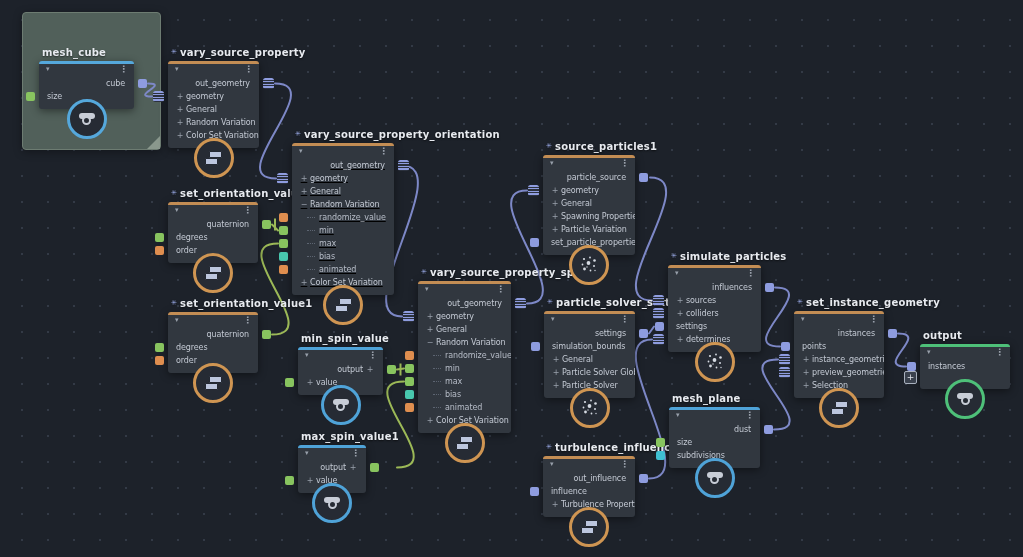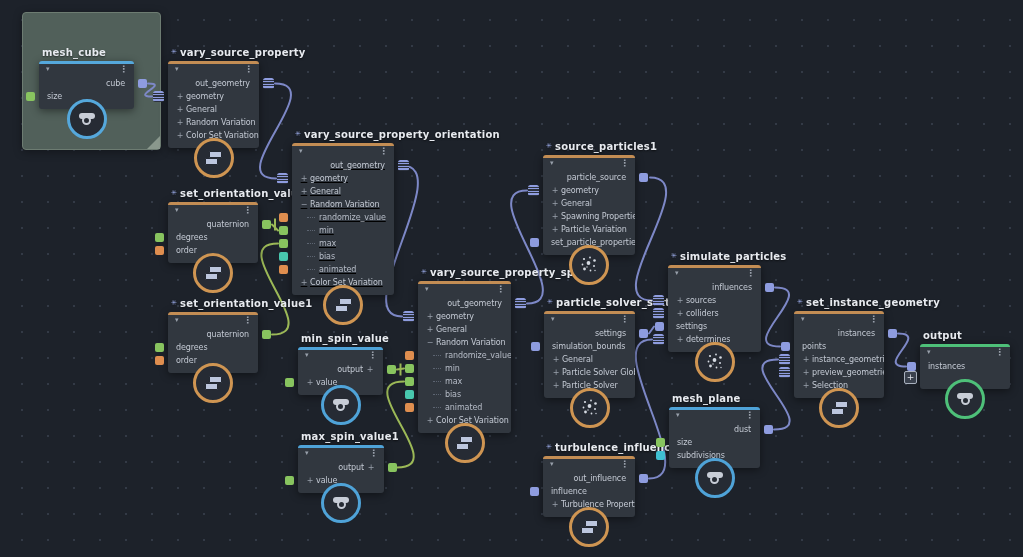--- a/index.html
+++ b/index.html
@@ -269,21 +269,21 @@
             <span class="port in" style="background: rgb(136, 196, 95);"></span>
           </div>
         </div>
         <div class="node-icon" style="border-color: rgb(79, 163, 216);">
           <span class="g-eye">
             <span class="g-bar"></span>
             <span class="g-dot"></span>
           </span>
         </div>
       </div>
-      <div class="node" style="left: 298px; top: 445px; width: 86px;">
+      <div class="node" style="left: 298px; top: 445px; width: 68px;">
         <div class="node-title"><span class="title-text">max_spin_value1</span></div>
         <div class="node-box" style="border-top-color: rgb(79, 163, 216);">
           <div class="node-header">
             <span class="caret">▾</span>
             <span class="menu-dots">⋮</span>
           </div>
           <div class="row out">
             <span class="label">output</span>
             <span class="expand after">+</span>
             <span class="port out" style="background: rgb(136, 196, 95);"></span>

